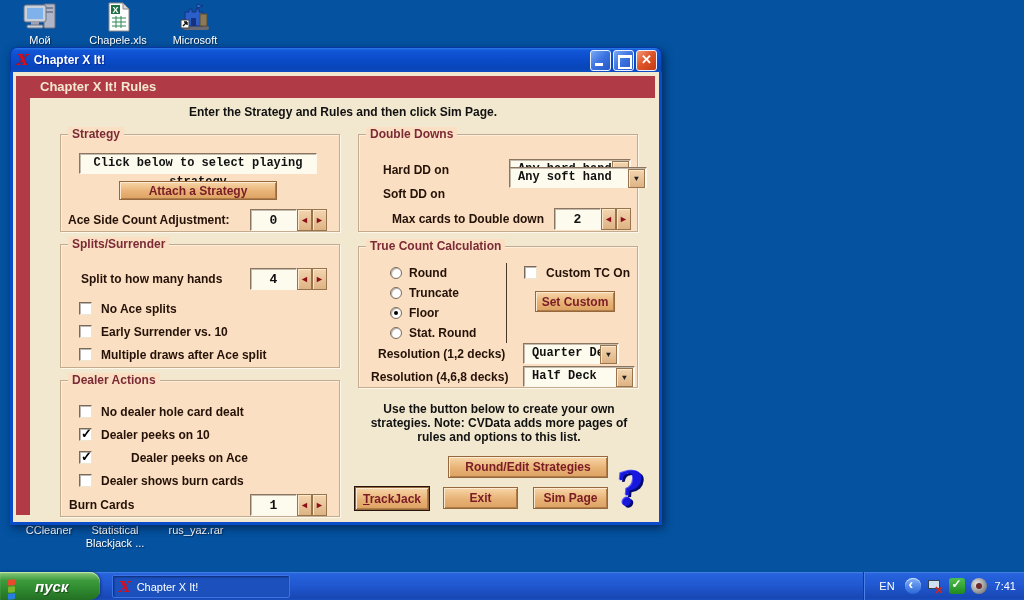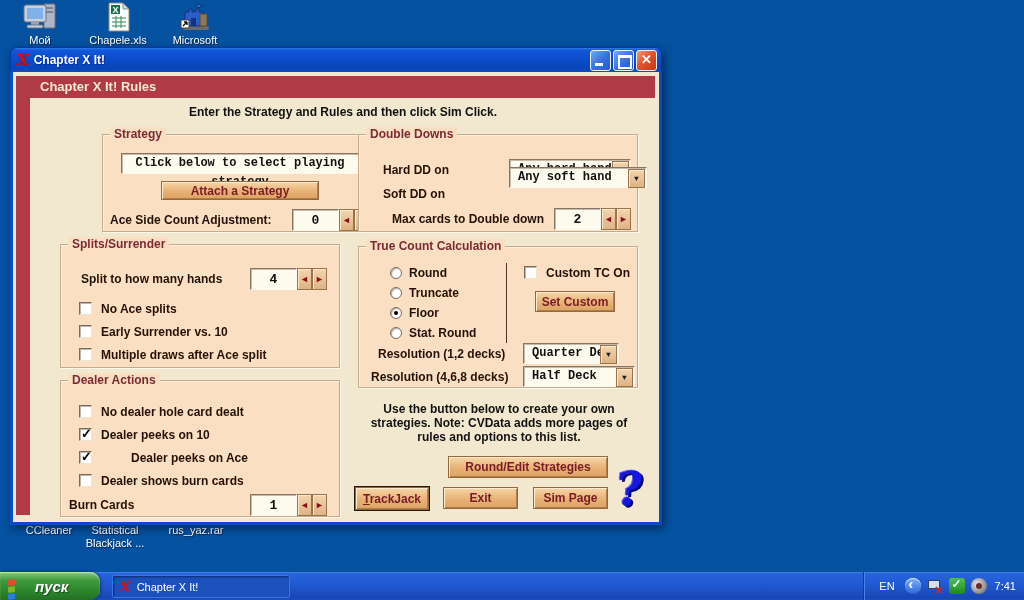--- a/index.html
+++ b/index.html
@@ -197,23 +197,23 @@
       <span class="app-x">X</span>
       <span class="t-text">Chapter X It!</span>
       <span class="tb-btn minimize"></span>
       <span class="tb-btn maximize"></span>
       <span class="tb-btn close"></span>
     </div>
 
     <div class="win-body">
       <div class="red-stripe"></div>
       <div class="red-header">Chapter X It! Rules</div>
-      <div class="instruction">Enter the Strategy and Rules and then click Sim Click.</div>
-
-      <div class="group" style="left:47px; top:62px; width:280px; height:98px;margin-left:42px;">
+      <div class="instruction">Enter the Strategy and Rules and then click Sim Page.</div>
+
+      <div class="group" style="left:47px; top:62px; width:280px; height:98px;">
         <span class="caption">Strategy</span>
         <div class="sel-box sunken" style="left:18px; top:18px; width:238px; height:21px; line-height:19px;">Click below to select playing strategy</div>
         <button class="obtn" style="left:58px; top:46px; width:158px; height:19px;">
           <span class="lbl">Attach a Strategy</span>
         </button>
         <span class="flabel" style="left:7px; top:78px;">Ace Side Count Adjustment:</span>
         <div class="spin" style="left:189px; top:74px;">
           <span class="val sunken">0</span>
           <span class="arr left"></span>
           <span class="arr right"></span>

